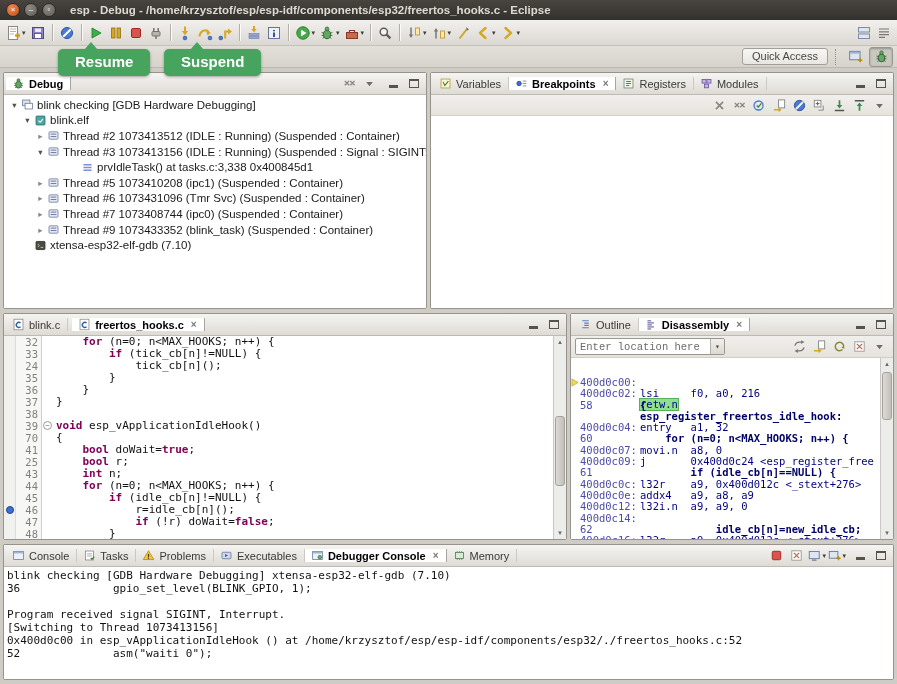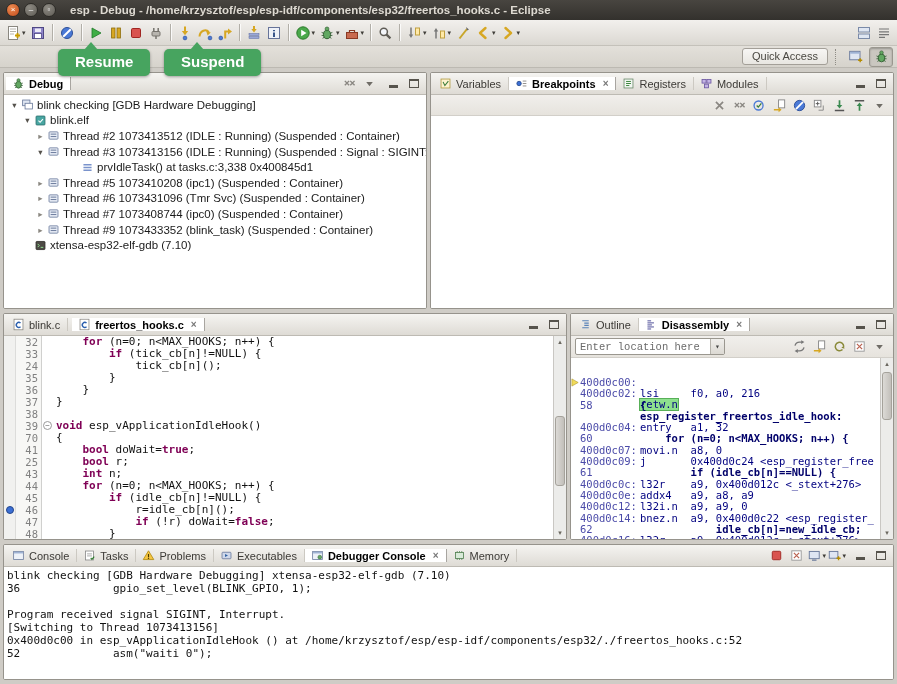--- a/index.html
+++ b/index.html
@@ -692,21 +692,21 @@
             <div class="dline"><span class="dmark"></span><span class="daddr">58</span><span class="dsrc">{</span></div>
             <div class="dline"><span class="dmark"></span><span class="daddr"></span><span class="dlabel">esp_register_freertos_idle_hook:</span></div>
             <div class="dline"><span class="dmark"></span><span class="daddr">400d0c04:</span><span class="dinstr">entry   a1, 32</span></div>
             <div class="dline"><span class="dmark"></span><span class="daddr">60</span><span class="dsrc">    for (n=0; n&lt;MAX_HOOKS; n++) {</span></div>
             <div class="dline"><span class="dmark"></span><span class="daddr">400d0c07:</span><span class="dinstr">movi.n  a8, 0</span></div>
             <div class="dline"><span class="dmark"></span><span class="daddr">400d0c09:</span><span class="dinstr">j       0x400d0c24 &lt;esp_register_free</span></div>
             <div class="dline"><span class="dmark"></span><span class="daddr">61</span><span class="dsrc">        if (idle_cb[n]==NULL) {</span></div>
             <div class="dline"><span class="dmark"></span><span class="daddr">400d0c0c:</span><span class="dinstr">l32r    a9, 0x400d012c &lt;_stext+276&gt;</span></div>
             <div class="dline"><span class="dmark"></span><span class="daddr">400d0c0e:</span><span class="dinstr">addx4   a9, a8, a9</span></div>
             <div class="dline"><span class="dmark"></span><span class="daddr">400d0c12:</span><span class="dinstr">l32i.n  a9, a9, 0</span></div>
-            <div class="dline"><span class="dmark"></span><span class="daddr">400d0c14:</span><span class="dinstr">bnez.n  a9, 0x400d0c22 &lt;esp_register_</span></div>
+            <div class="dline"><span class="dmark"></span><span class="daddr">400d0c14:</span></div>
             <div class="dline"><span class="dmark"></span><span class="daddr">62</span><span class="dsrc">            idle_cb[n]=new_idle_cb;</span></div>
             <div class="dline"><span class="dmark"></span><span class="daddr">400d0c16:</span><span class="dinstr">l32r    a9, 0x400d012c &lt;_stext+276&gt;</span></div>
             <div class="dline"><span class="dmark"></span><span class="daddr"></span><span class="dinstr">addx4   a9, a8, a9</span></div>
           </div>
         <div class="vscroll">
           <span class="sb-btn up">▴</span>
           <span class="sb-thumb" style="top:14px;height:48px;"></span>
           <span class="sb-btn down">▾</span>
         </div>
       </div>

